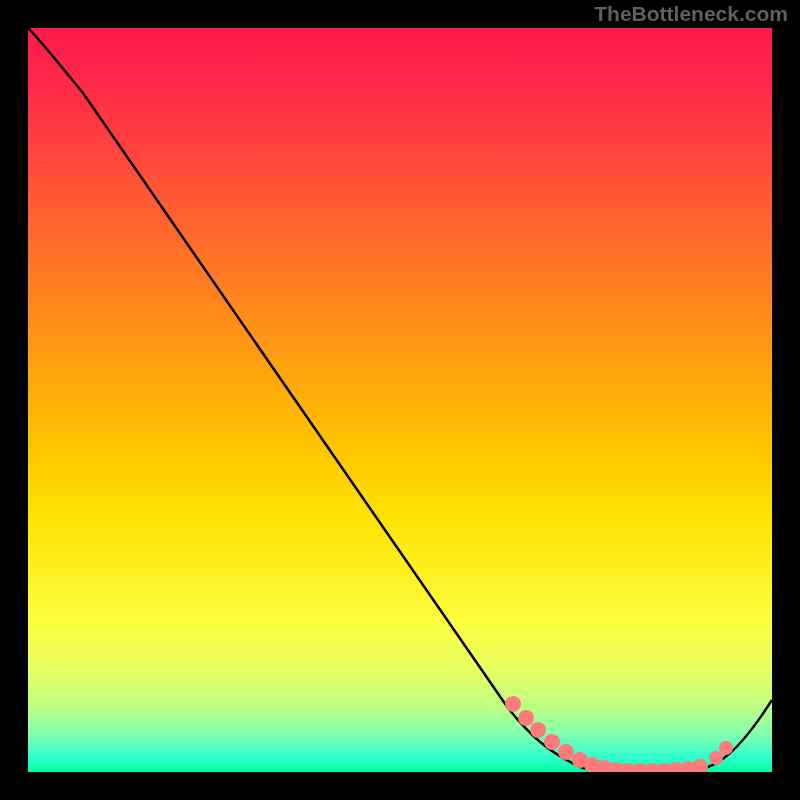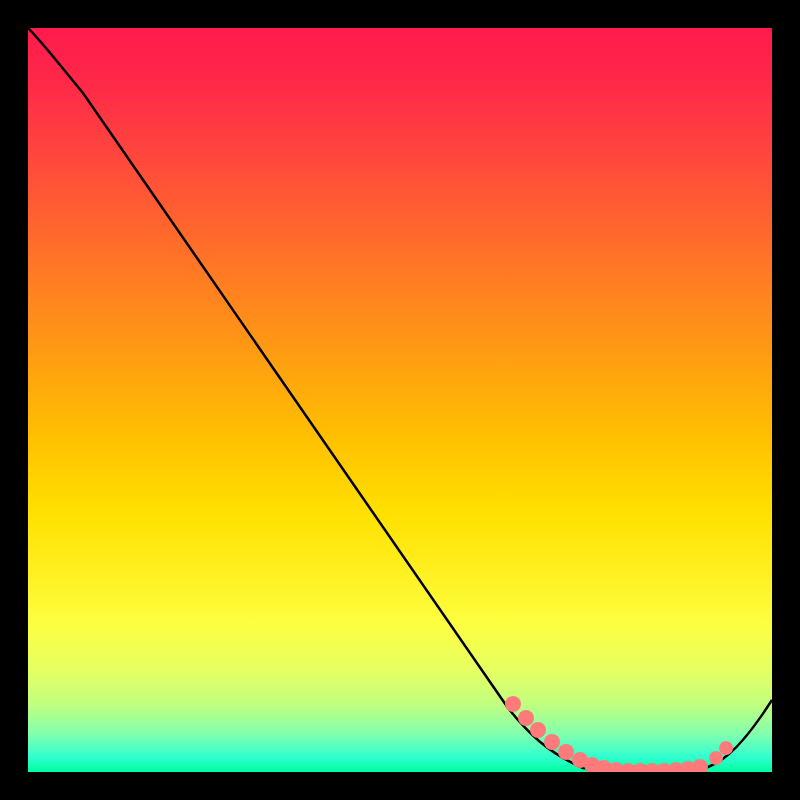--- a/index.html
+++ b/index.html
@@ -63,20 +63,21 @@
     top: 0;
     width: 744px;
     height: 744px;
     z-index: 5;
   }
 </style>
 </head>
 <body>
 
 <div class="container">
+  <div class="watermark">TheBottleneck.com</div>
   <div class="plot-area">
     <div class="gradient-bg"></div>
     <svg class="curve" viewBox="0 0 744 744">
       <path d="M 0 0
                C 15 15, 30 35, 55 65
                L 480 680
                C 500 705, 520 725, 555 740
                C 590 744, 640 744, 670 742
                C 690 738, 710 725, 744 672" fill="none" stroke="#000" stroke-width="2.5"></path>
       <g fill="#ff7a7a">

